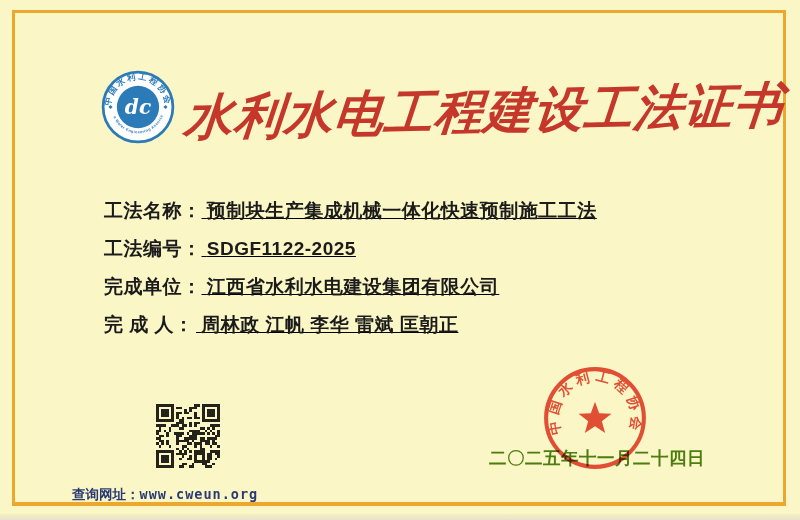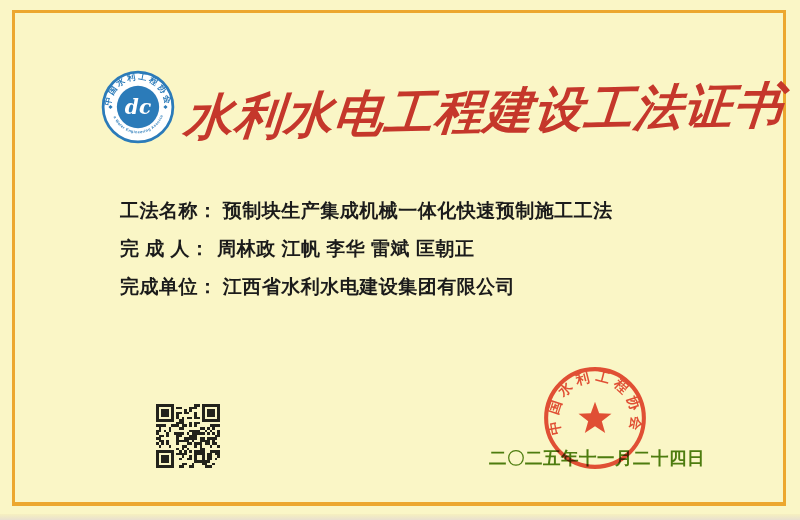--- a/index.html
+++ b/index.html
@@ -21,21 +21,21 @@
   
   .title{
     position:absolute; left:198px; top:66px; width:572px; height:92px;
     display:flex; align-items:center; justify-content:center;
     font-family:"DejaVu Serif", serif;
     font-size:49px; font-weight:bold; font-style:italic;
     color:#c5372b; letter-spacing:1px; white-space:nowrap;
     transform:rotate(-1.2deg) skewX(-6deg);
   }
   
-  .fields{ position:absolute; left:120px; top:198px; width:560px; }
+  .fields{ position:absolute; left:104px; top:198px; width:560px;text-decoration:underline; }
   .row{ height:21px; margin-bottom:17px; white-space:nowrap;
         font-size:19px; font-weight:bold; color:#1b1b1b; }
   .row .lbl{ display:inline-block; min-width:92px; letter-spacing:.5px; }
   .row .val{ letter-spacing:.5px; }
   .mono-val{ font-family:"Liberation Sans", sans-serif; }
   
   .qr{ position:absolute; left:156px; top:404px; width:64px; height:64px; }
   
   .issue-date{
     position:absolute; left:489px; top:446px; width:210px;
@@ -83,26 +83,30 @@
   </svg>
 
   <div class="title">水利水电工程建设工法证书</div>
 
   <div class="fields">
     <div class="row">
       <span class="lbl">工法名称：</span>
       <span class="val">预制块生产集成机械一体化快速预制施工工法</span>
     </div>
     <div class="row">
-      <span class="lbl">完 成 人：</span>
-      <span class="val">周林政 江帆 李华 雷斌 匡朝正</span>
+      <span class="lbl">工法编号：</span>
+      <span class="val mono-val">SDGF1122-2025</span>
     </div>
     <div class="row">
       <span class="lbl">完成单位：</span>
       <span class="val">江西省水利水电建设集团有限公司</span>
+    </div>
+    <div class="row">
+      <span class="lbl">完 成 人：</span>
+      <span class="val">周林政 江帆 李华 雷斌 匡朝正</span>
     </div>
   </div>
 
   <svg class="qr" viewBox="0 0 25 25" shape-rendering="crispEdges">
       <rect x="15" y="0" width="1" height="1" fill="#23231C"></rect>
       <rect x="16" y="0" width="1" height="1" fill="#23231C"></rect>
       <rect x="8" y="1" width="1" height="1" fill="#23231C"></rect>
       <rect x="9" y="1" width="1" height="1" fill="#23231C"></rect>
       <rect x="13" y="1" width="1" height="1" fill="#23231C"></rect>
       <rect x="14" y="1" width="1" height="1" fill="#23231C"></rect>
@@ -317,15 +321,18 @@
     <circle cx="55" cy="55" r="48" fill="none" stroke="#e23a28" stroke-width="4"></circle>
     <defs>
       <path id="sealArc" d="M 21.2 67.3 A 36 36 0 1 1 88.8 67.3" fill="none"></path>
     </defs>
     <text font-size="13.5" font-weight="bold" fill="#e23a28" letter-spacing="4.5" font-family="Liberation Sans, sans-serif">
       <textPath href="#sealArc" startOffset="50%" text-anchor="middle">中国水利工程协会</textPath>
     </text>
     <polygon points="55,39 59.1,50.3 71.2,50.8 61.7,58.2 65,69.8 55,63 45,69.8 48.3,58.2 38.8,50.8 50.9,50.3" fill="#e23a28"></polygon>
   </svg>
 
+  <div class="footer-left">
+    <span>查询网址：</span><span class="url">www.cweun.org</span>
+  </div>
 
   <div class="scan-edge"></div>
 </div>
 
 </body></html>

